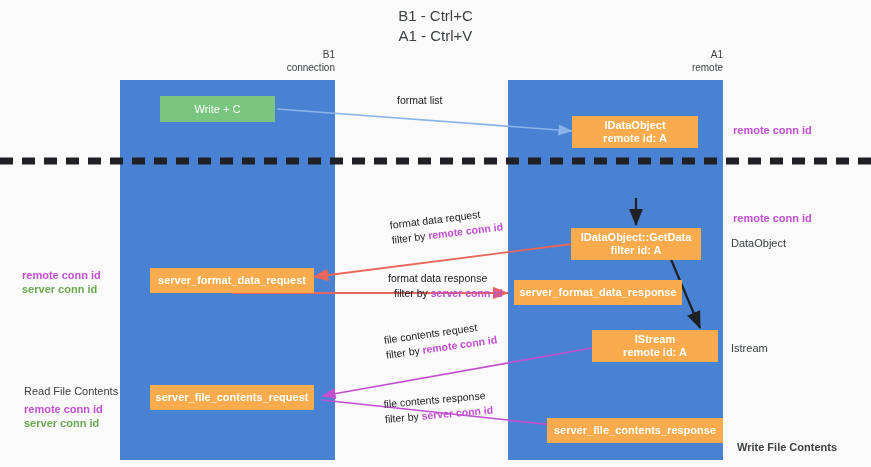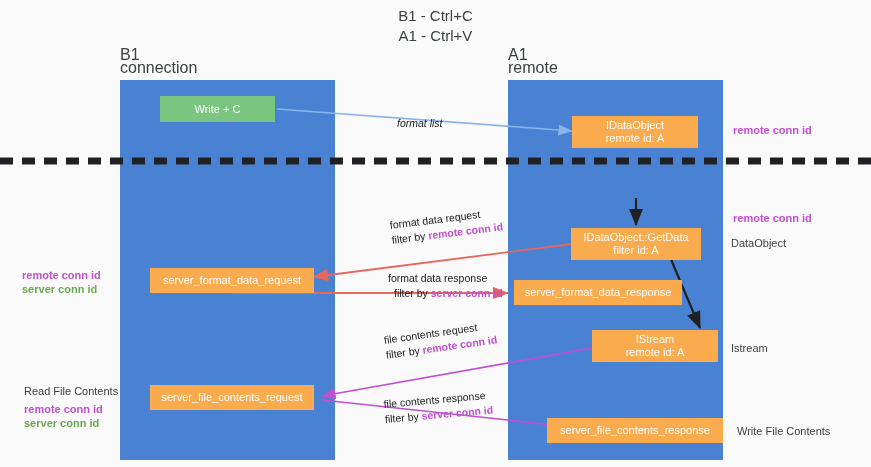--- a/index.html
+++ b/index.html
@@ -27,22 +27,22 @@
     left: 0; top: 6px;
     width: 871px;
     text-align: center;
     font-size: 15px;
     color: #3c4043;
     line-height: 20px;
     white-space: pre-line;
   }
   .col-head {
     position: absolute;
-    text-align: left;
-    font-size: 16px;
+    text-align: right;
+    font-size: 10px;
     color: #3c4043;
     line-height: 13px;
     white-space: pre-line;
   }
   .lane {
     position: absolute;
     background: #4a82d3;
   }
   .node {
     position: absolute;
@@ -50,21 +50,21 @@
     display: flex;
     flex-direction: column;
     align-items: center;
     justify-content: center;
     text-align: center;
     color: #ffffff;
     font-size: 11px;
     line-height: 13px;
     white-space: pre-line;
   }
-  .node.orange { background: #f9ab4e; }
+  .node.orange { background: #f9ab4e; font-weight: bold; }
   .node.green  { background: #7ac57f; }
 
   .edge-label {
     position: absolute;
     font-size: 10.5px;
     color: #202124;
     line-height: 15px;
     white-space: nowrap;
   }
   .purple { color: #c14fd0; font-weight: bold; }
@@ -143,21 +143,21 @@
 
   <div class="node orange" style="left:150px; top:268px; width:164px; height:25px;">server_format_data_request</div>
 
   <div class="node orange" style="left:592px; top:330px; width:126px; height:32px;">IStream
 remote id: A</div>
 
   <div class="node orange" style="left:150px; top:385px; width:164px; height:25px;">server_file_contents_request</div>
 
   <div class="node orange" style="left:547px; top:418px; width:176px; height:25px;">server_file_contents_response</div>
 
-  <div class="edge-label" style="left:397px; top:116px;font-style:italic;">format list</div>
+  <div class="edge-label" style="left:397px; top:93px;">format list</div>
 
   <div class="edge-label" style="left:389px; top:218px; transform:rotate(-7deg); transform-origin:left top;">
     <div>format data request</div>
     <div>
       <span>filter by </span><span class="purple">remote conn id</span>
     </div>
   </div>
 
   <div class="edge-label" style="left:388px; top:271px;">
     <div>format data response</div>
@@ -184,15 +184,15 @@
   <div class="side-label greenid" style="left:22px; top:282px;">server conn id</div>
 
   <div class="side-label" style="left:24px; top:384px;">Read File Contents</div>
   <div class="side-label purple" style="left:24px; top:402px;">remote conn id</div>
   <div class="side-label greenid" style="left:24px; top:416px;">server conn id</div>
 
   <div class="side-label purple" style="left:733px; top:123px;">remote conn id</div>
   <div class="side-label purple" style="left:733px; top:211px;">remote conn id</div>
   <div class="side-label" style="left:731px; top:236px;">DataObject</div>
   <div class="side-label" style="left:731px; top:341px;">Istream</div>
-  <div class="side-label" style="left:737px; top:424px;">Write File Contents</div>
+  <div class="side-label" style="left:737px; top:440px;font-weight:bold;">Write File Contents</div>
 
 </div>
 
 </body></html>

